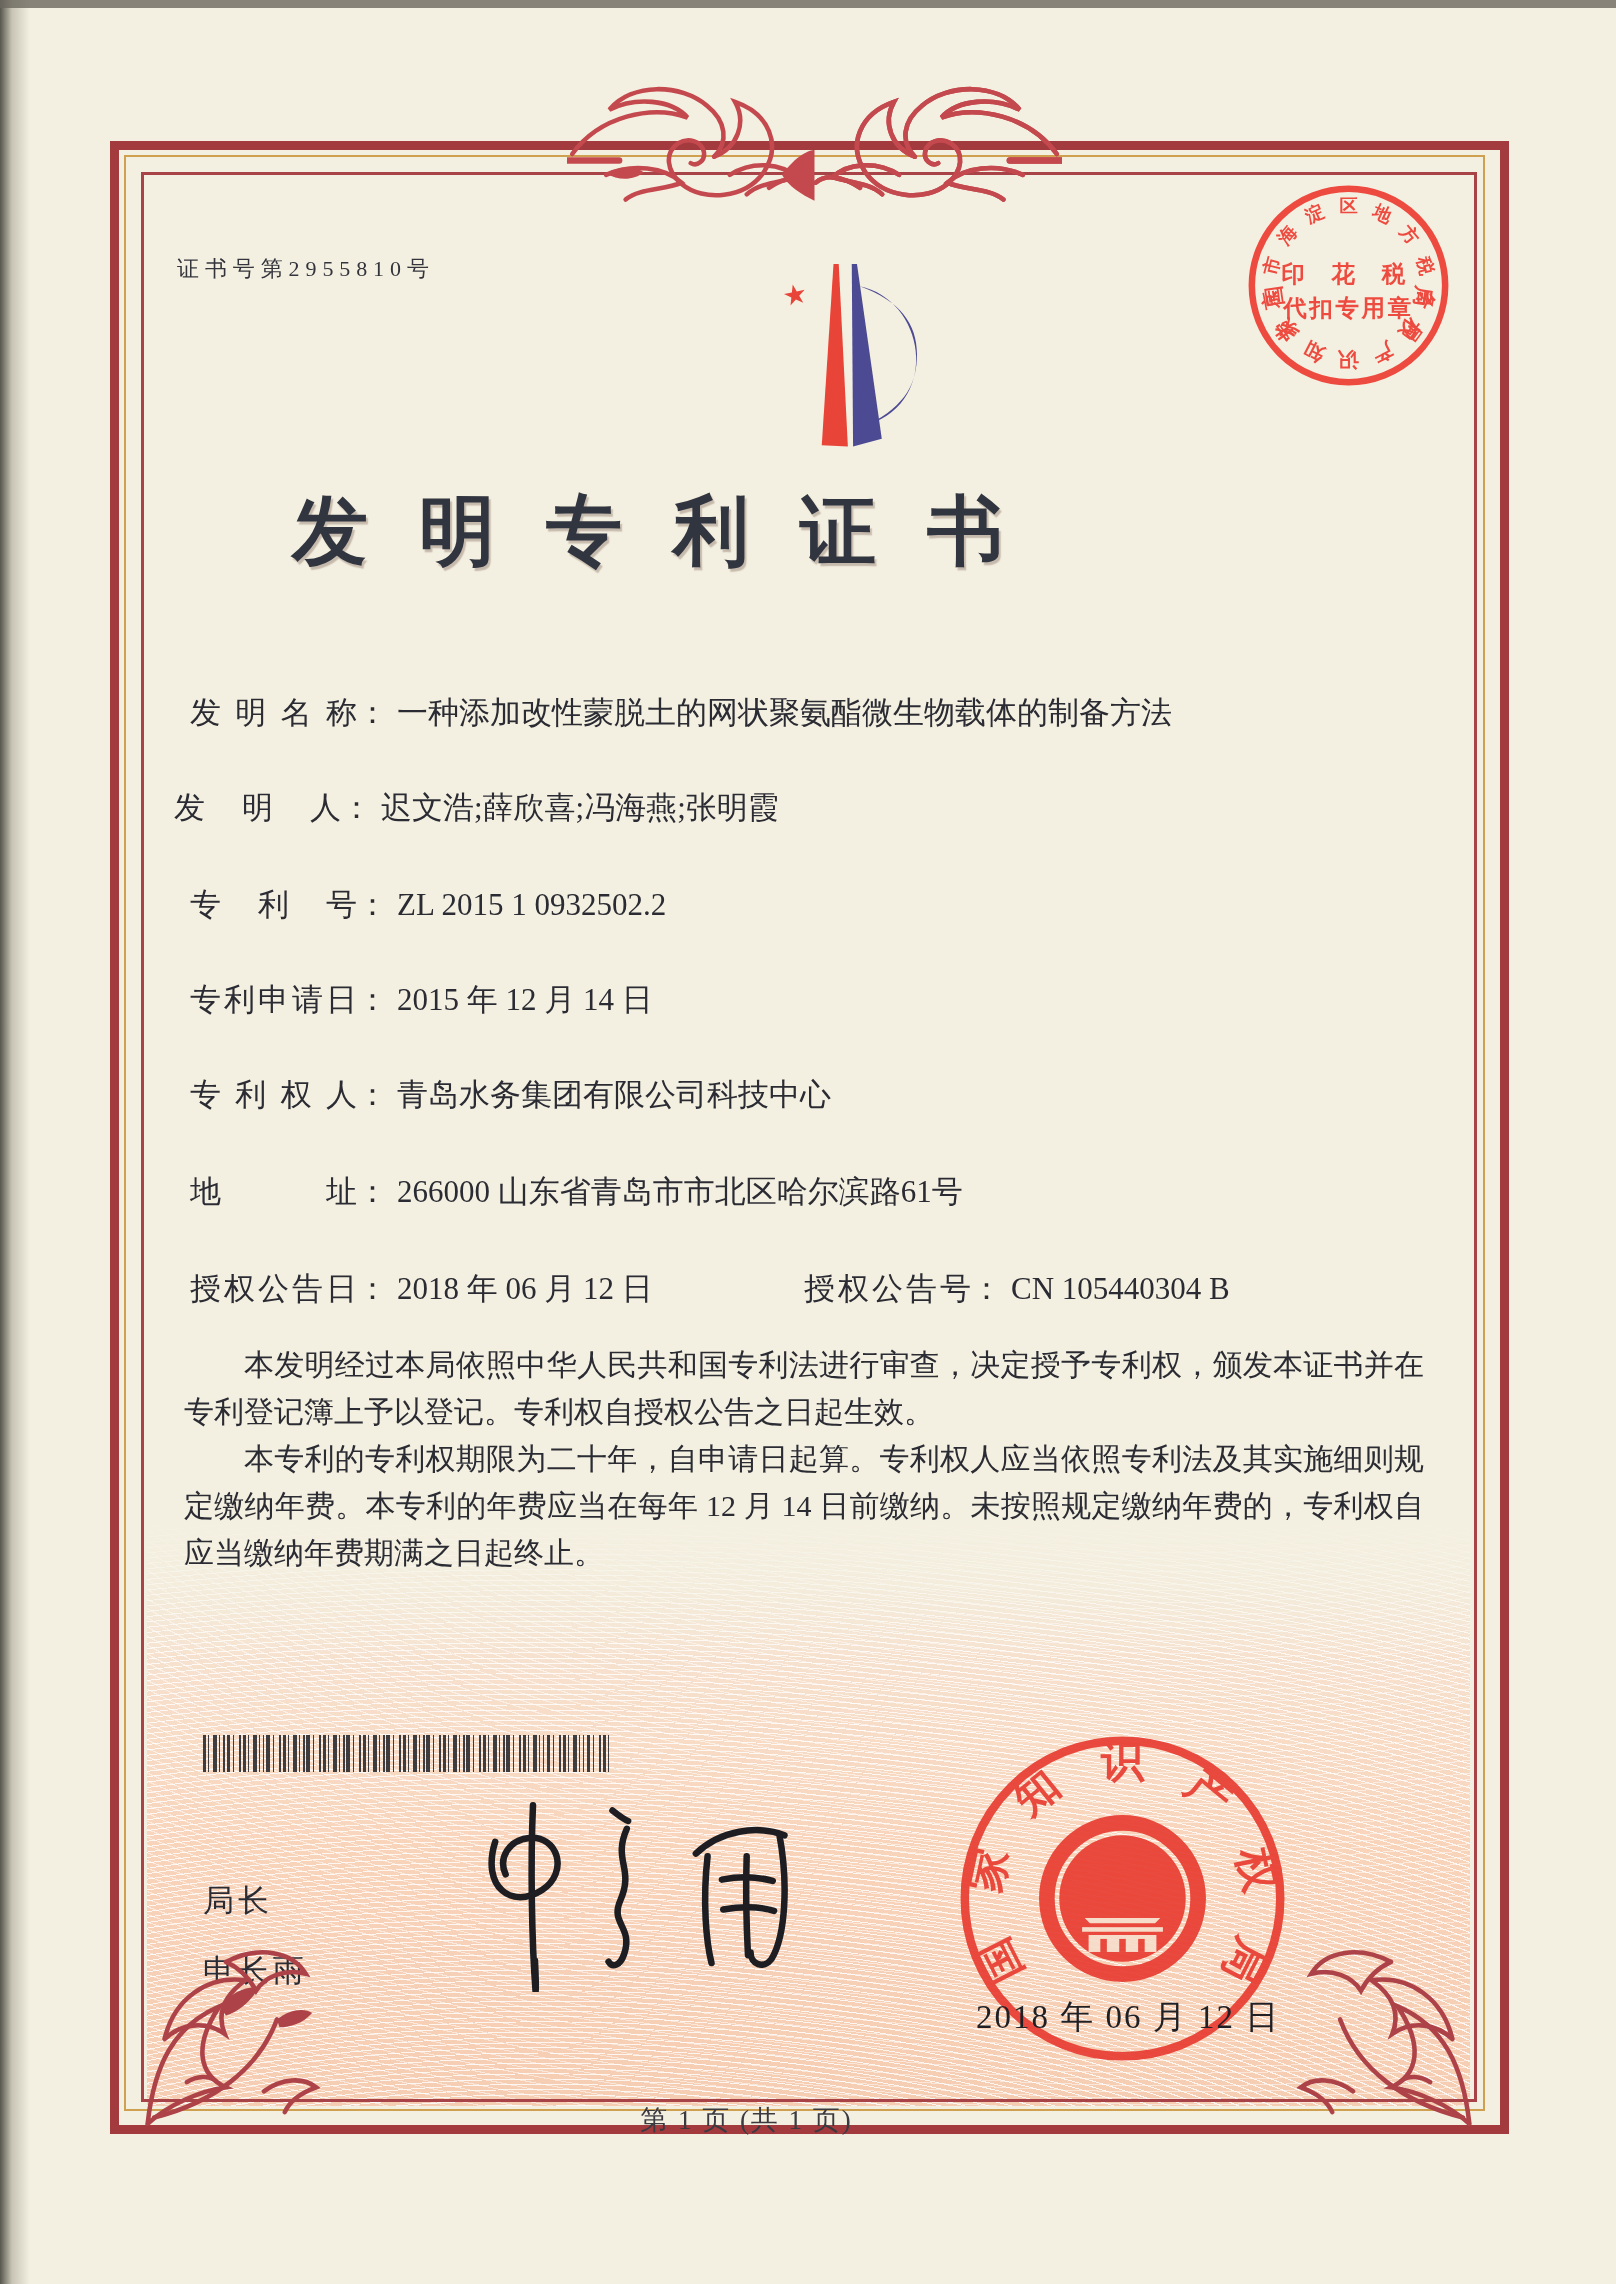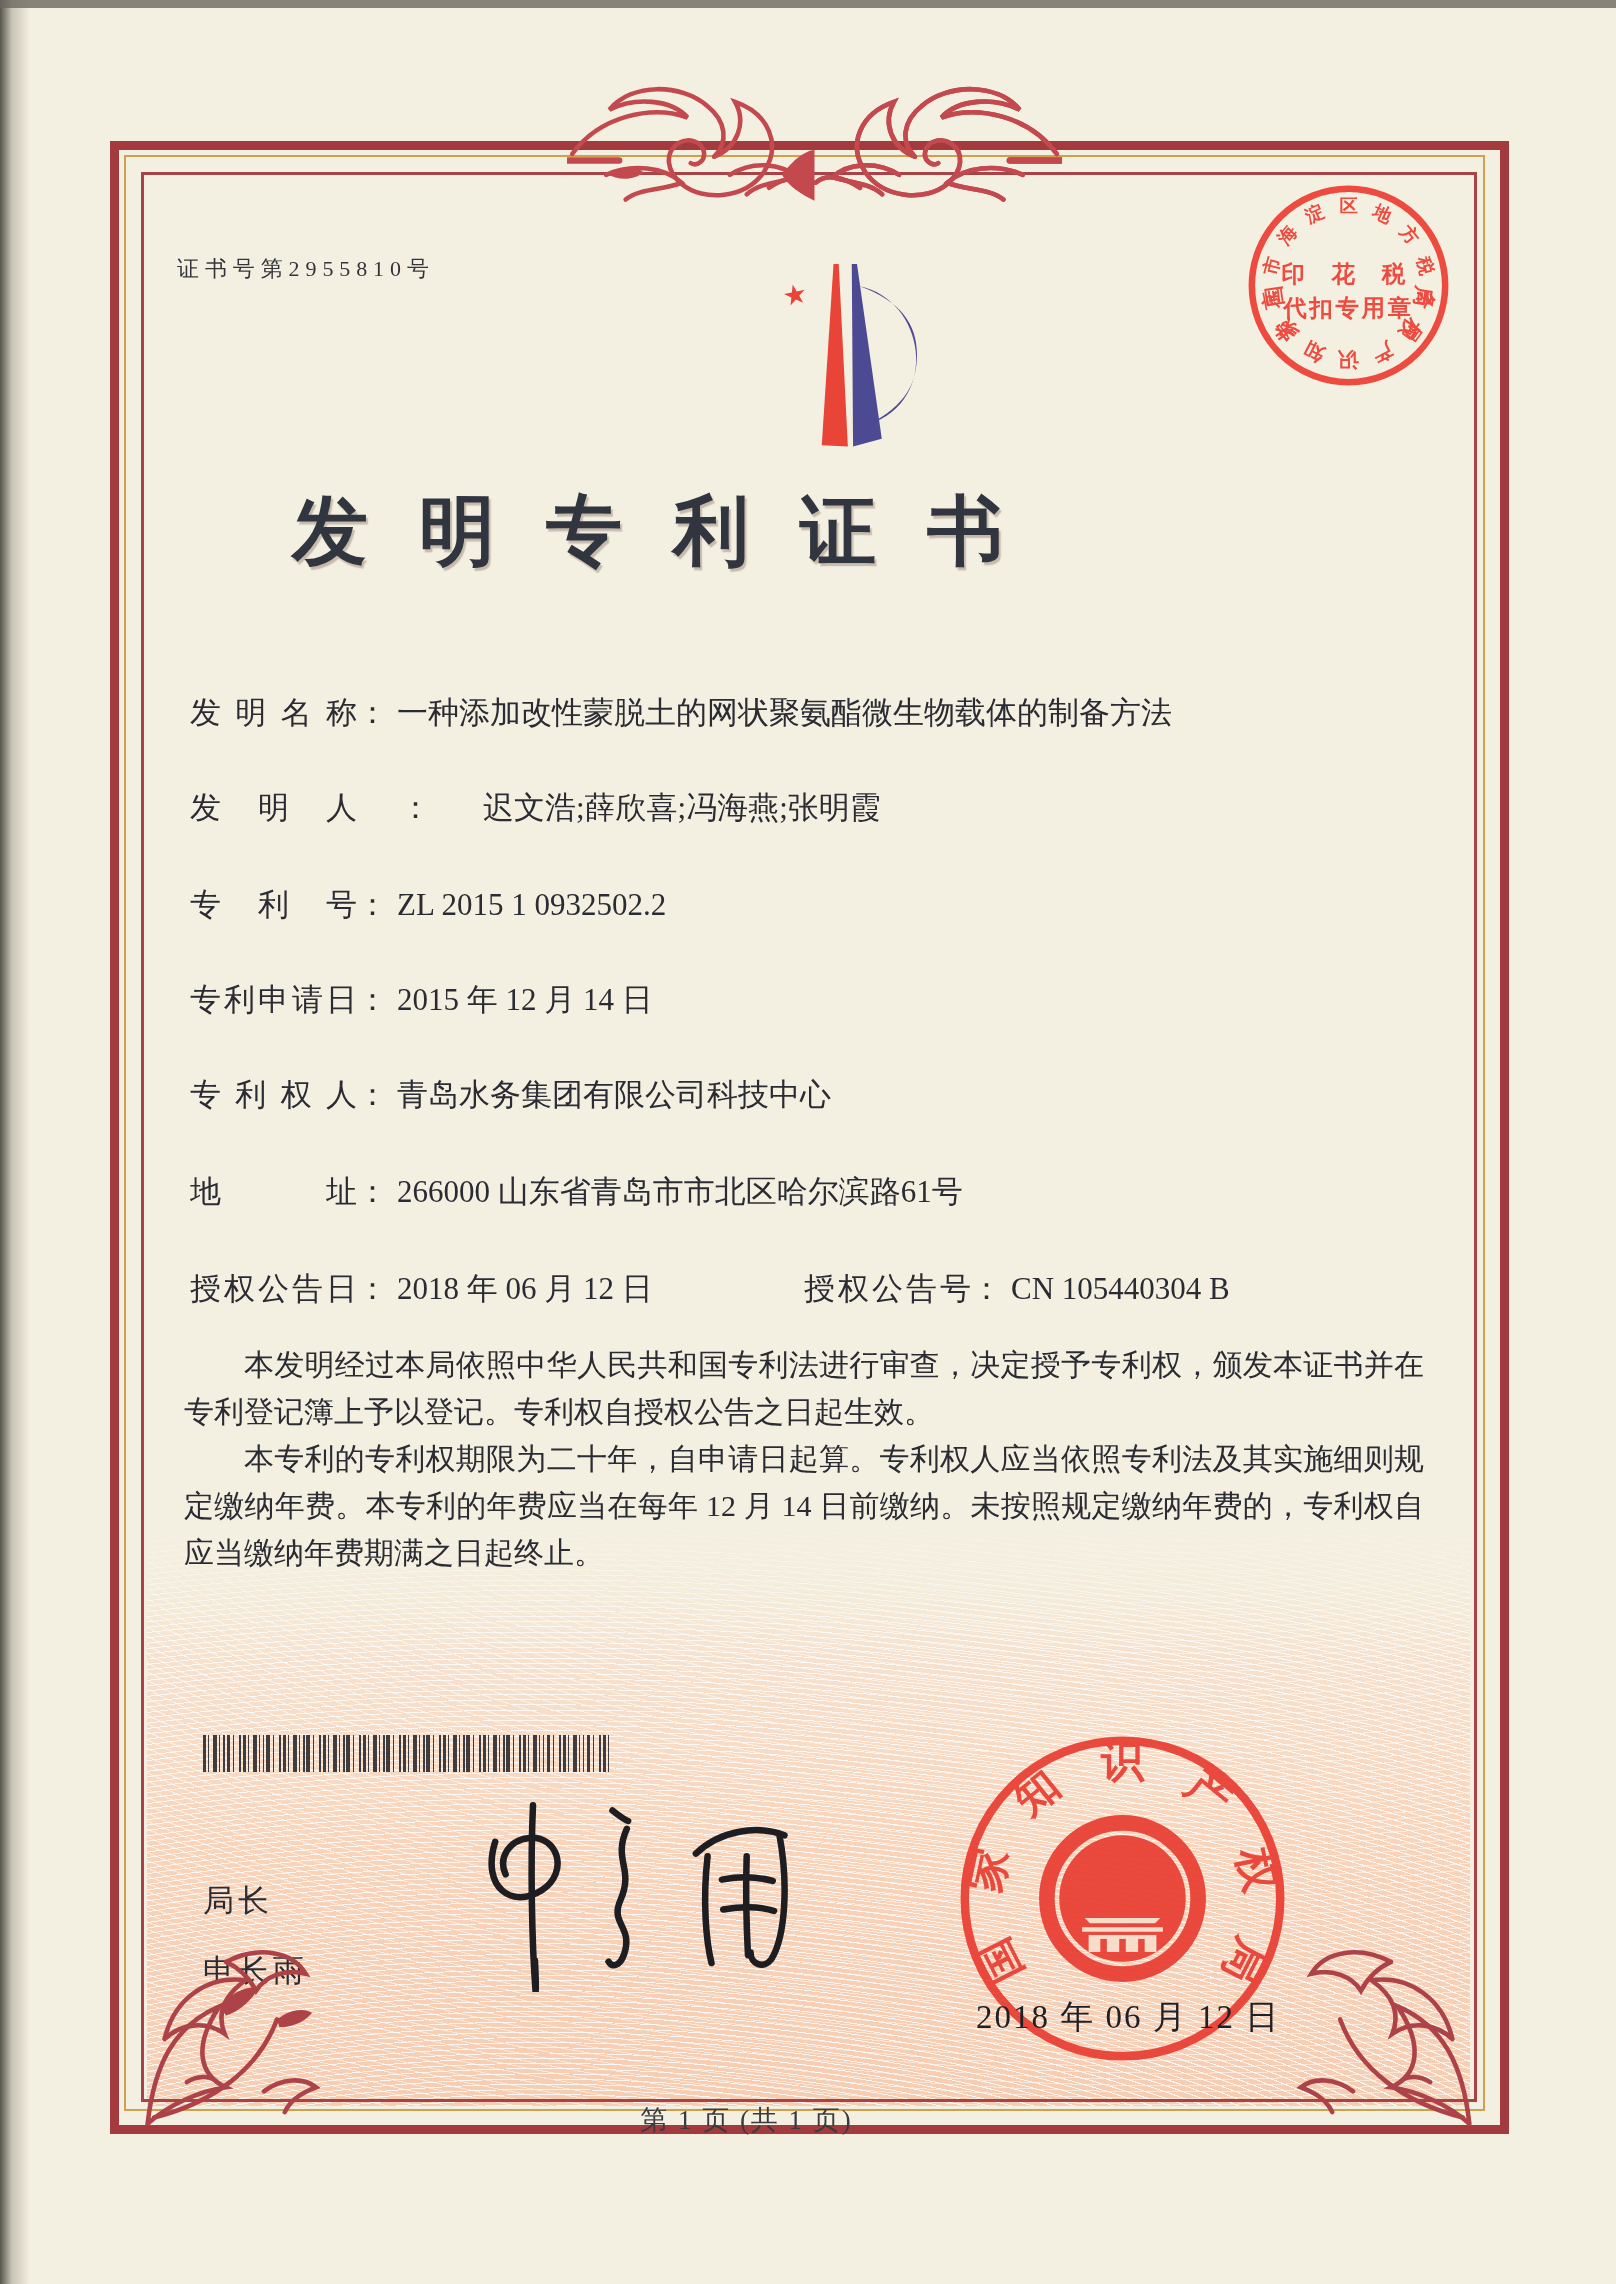--- a/index.html
+++ b/index.html
@@ -23,21 +23,21 @@
   .frame-gold{left:124px;top:155px;width:1357px;height:1952px;border:2.6px solid #cfa050;}
   .frame-inner{left:141px;top:172px;width:1330px;height:1924px;border:3.3px solid #a84448;}
   
   .cert-no{left:177px;top:254px;font-size:22px;letter-spacing:5.9px;color:#33343c;}
   .title{left:0;top:481px;width:1295px;text-align:center;font-size:76px;font-weight:bold;
     letter-spacing:51px;text-indent:51px;color:#31353f;text-shadow:2px 2.6px 1.3px rgba(90,60,50,.3);}
   .row{display:flex;align-items:baseline;font-size:31px;color:#2b2b33;}
   .row .lbl{display:inline-block;width:167px;text-align:justify;text-align-last:justify;}
   .row .colon{margin-right:9px;}
   .row .val{white-space:nowrap;}
-  .r1{left:190px;top:692px;} .r2{left:190px;top:787px;gap:43px;} .r3{left:190px;top:884px;align-items:center;}
+  .r1{left:190px;top:692px;} .r2{left:174px;top:787px;} .r3{left:190px;top:884px;align-items:center;}
   .r4{left:190px;top:979px;} .r5{left:190px;top:1074px;} .r6{left:190px;top:1171px;}
   .r7{left:190px;top:1268px;} .r8{left:804px;top:1268px;}
   .bodytext{left:184px;top:1341px;width:1240px;font-size:30px;line-height:47px;color:#2b2b33;text-align:justify;}
   .bodytext p{margin:0;text-indent:2em;}
   .barcode{left:203px;top:1735px;width:408px;height:37px;opacity:.88;
     background:repeating-linear-gradient(90deg,#26262b 0 2.6px,transparent 2.6px 4.6px,#26262b 4.6px 5.9px,transparent 5.9px 9.8px,
       #26262b 9.8px 13.7px,transparent 13.7px 15.6px,#26262b 15.6px 17px,transparent 17px 20px,#26262b 20px 21.5px,transparent 21.5px 23.5px,
       #26262b 23.5px 27px,transparent 27px 30px,#26262b 30px 31px,transparent 31px 36px,#26262b 36px 38px,transparent 38px 40px);}
   .signer-title{left:203px;top:1880px;font-size:31px;letter-spacing:3.9px;color:#2b2b33;}
   .signer-name{left:203px;top:1950px;font-size:31px;letter-spacing:3.9px;color:#2b2b33;}

